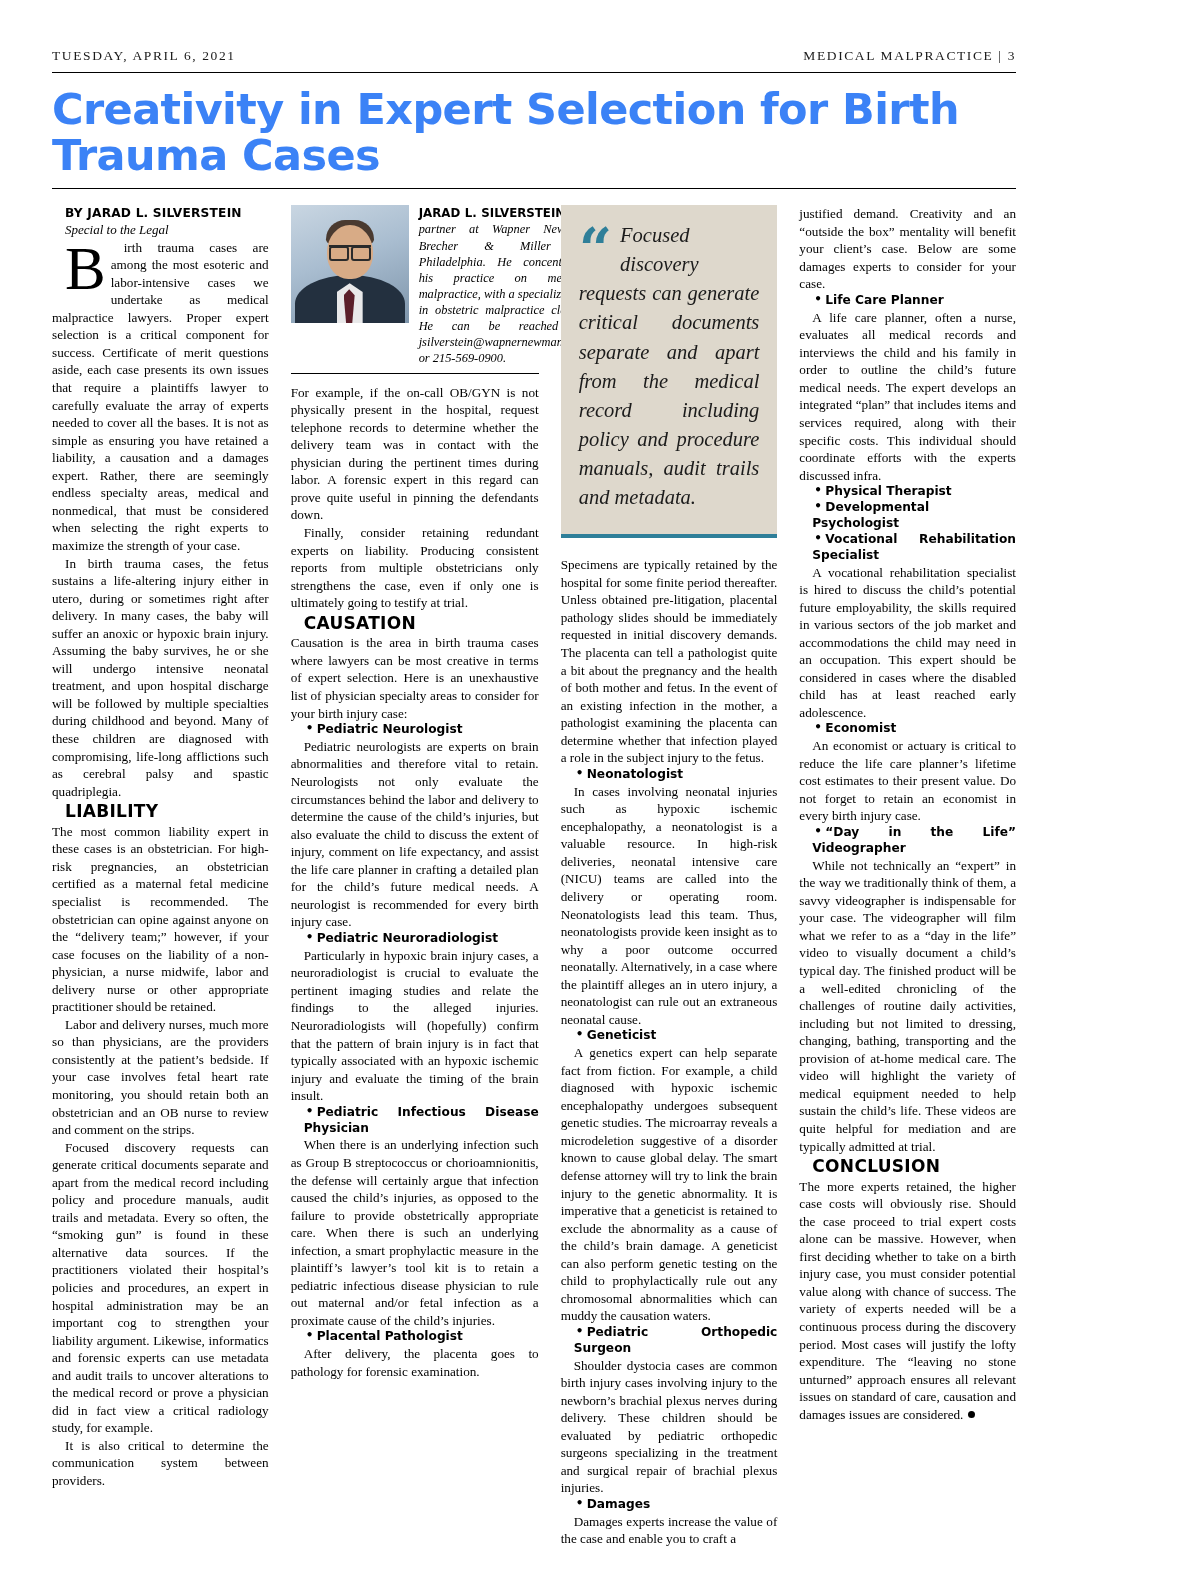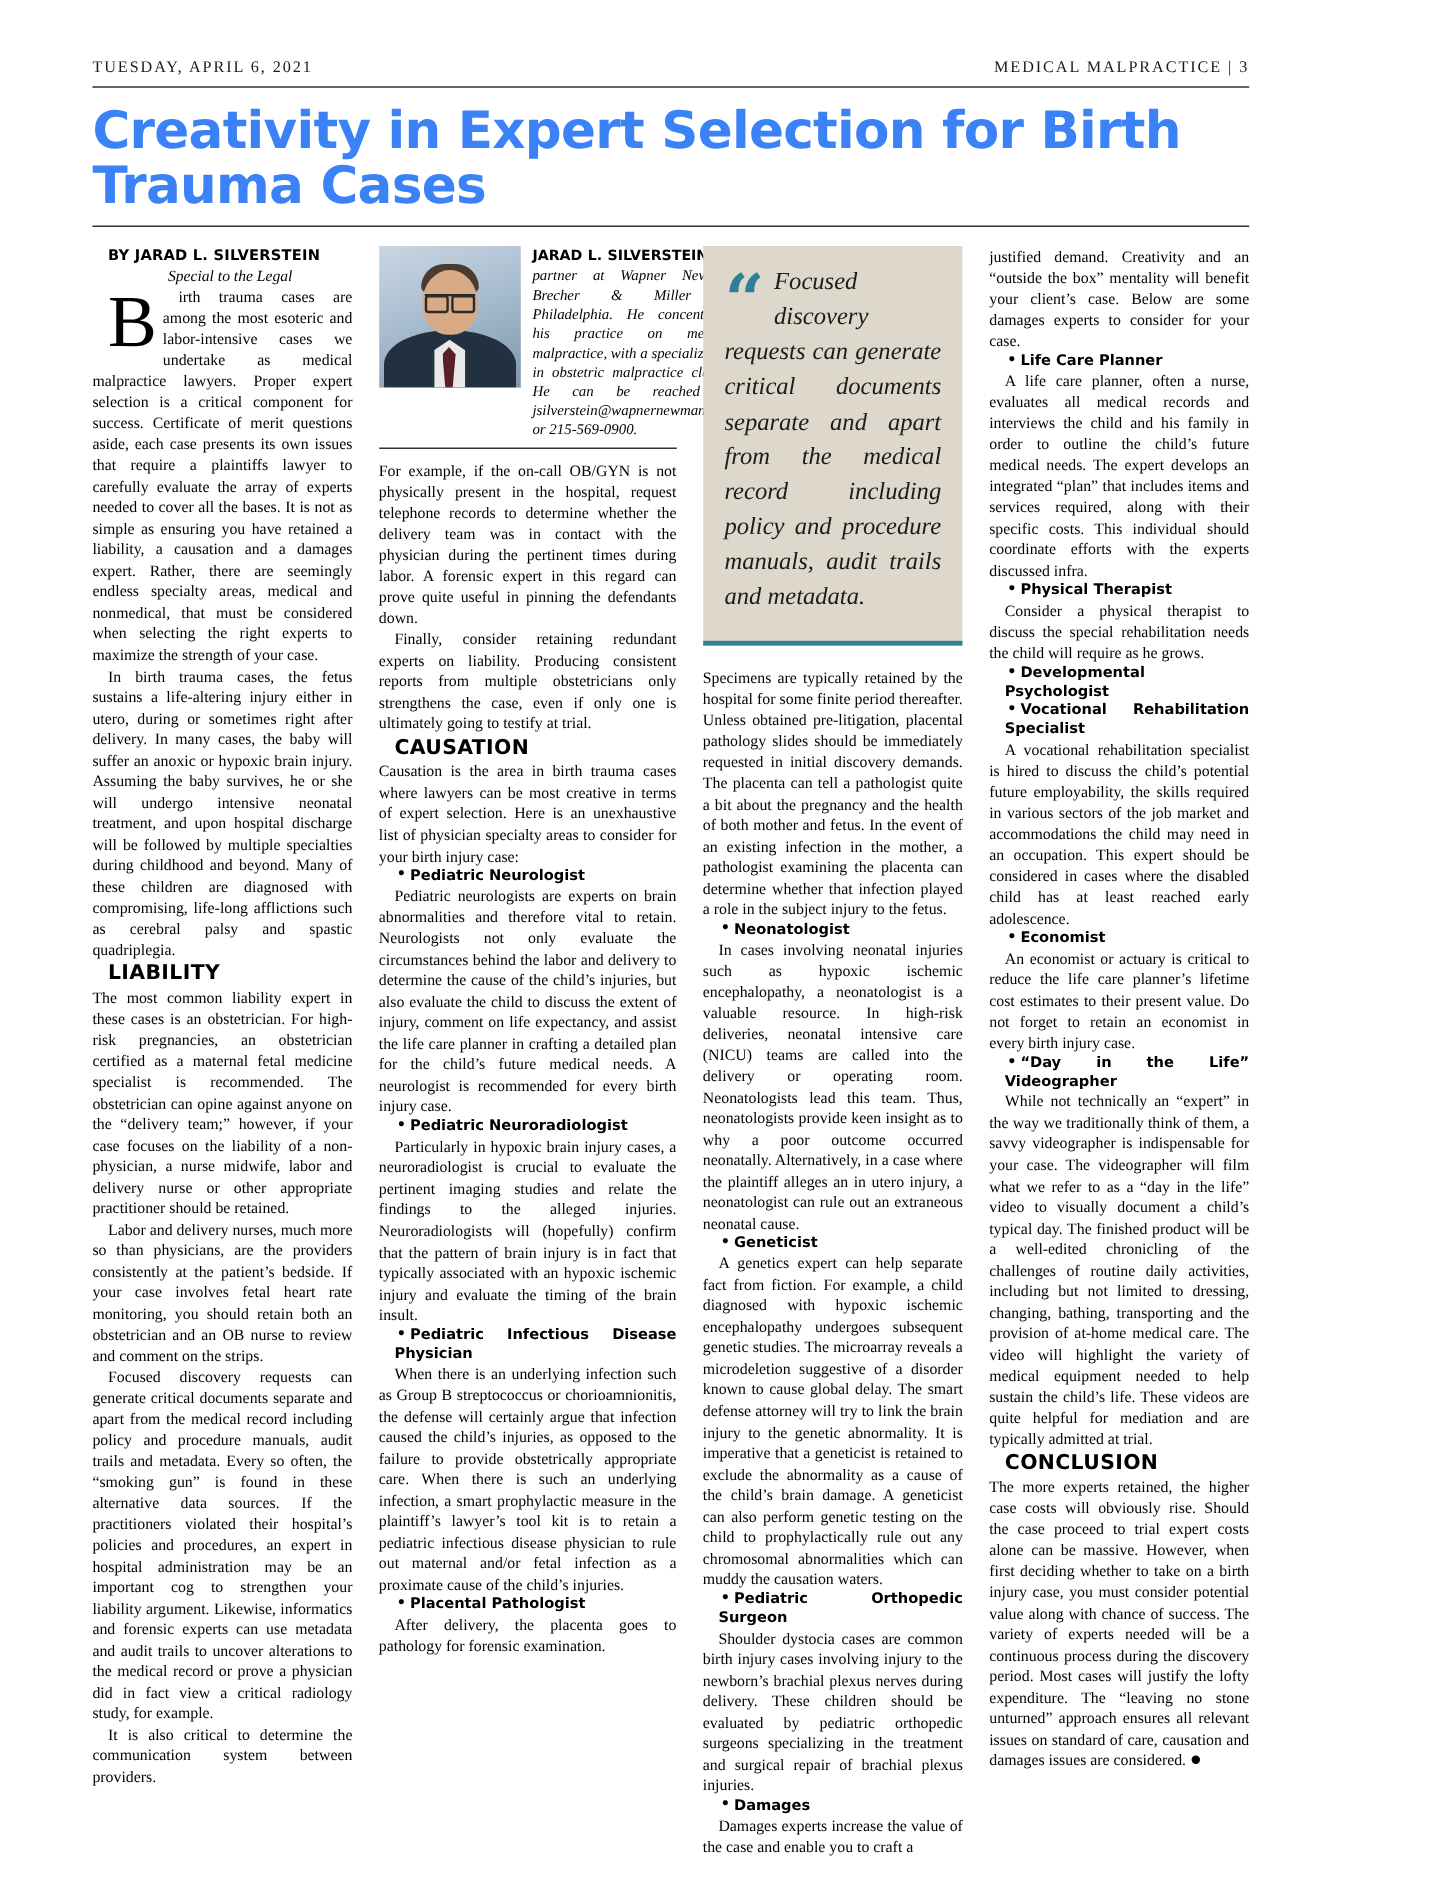--- a/index.html
+++ b/index.html
@@ -13,21 +13,20 @@
     font-family: "Liberation Serif", serif;
     color: #000;
     position: relative;
   }
   .page {
     position: relative;
     width: 1092px;
     height: 1582px;
     box-sizing: border-box;
     padding: 48px 76px 24px 52px;
-    margin-left: 25px;
   }
   
   .masthead {
     display: flex;
     justify-content: space-between;
     align-items: baseline;
     font-family: "Liberation Serif", serif;
     font-size: 13.5px;
     letter-spacing: 1.6px;
     color: #1a1a1a;
@@ -76,21 +75,21 @@
     letter-spacing: 0.2px;
     margin: 0 0 1px 0;
     text-indent: 0;
     text-align: left;
   }
   .byline-sub {
     font-style: italic;
     font-size: 13px;
     margin: 0 0 10px 0;
     text-indent: 0;
-    text-align: center;
+    text-align: left;
   }
   .section-head {
     font-family: "DejaVu Sans", sans-serif;
     font-weight: bold;
     font-size: 17px;
     letter-spacing: 0.3px;
     margin: 11px 0 3px 0;
     text-indent: 0;
     text-align: left;
   }
@@ -304,21 +303,20 @@
       <p>Shoulder dystocia cases are common birth injury cases involving injury to the newborn’s brachial plexus nerves during delivery. These children should be evaluated by pediatric orthopedic surgeons specializing in the treatment and surgical repair of brachial plexus injuries.</p>
       <p class="bullet">Damages</p>
       <p>Damages experts increase the value of the case and enable you to craft a</p>
     </div>
 
     <div class="col">
       <p class="noindent">justified demand. Creativity and an “outside the box” mentality will benefit your client’s case. Below are some damages experts to consider for your case.</p>
       <p class="bullet">Life Care Planner</p>
       <p>A life care planner, often a nurse, evaluates all medical records and interviews the child and his family in order to outline the child’s future medical needs. The expert develops an integrated “plan” that includes items and services required, along with their specific costs. This individual should coordinate efforts with the experts discussed infra.</p>
       <p class="bullet">Physical Therapist</p>
-      <p>Consider a physical therapist to discuss the special rehabilitation needs the child will require as he grows.</p>
       <p class="bullet">Developmental Psychologist</p>
       <p class="bullet">Vocational Rehabilitation Specialist</p>
       <p>A vocational rehabilitation specialist is hired to discuss the child’s potential future employability, the skills required in various sectors of the job market and accommodations the child may need in an occupation. This expert should be considered in cases where the disabled child has at least reached early adolescence.</p>
       <p class="bullet">Economist</p>
       <p>An economist or actuary is critical to reduce the life care planner’s lifetime cost estimates to their present value. Do not forget to retain an economist in every birth injury case.</p>
       <p class="bullet">“Day in the Life” Videographer</p>
       <p>While not technically an “expert” in the way we traditionally think of them, a savvy videographer is indispensable for your case. The videographer will film what we refer to as a “day in the life” video to visually document a child’s typical day. The finished product will be a well-edited chronicling of the challenges of routine daily activities, including but not limited to dressing, changing, bathing, transporting and the provision of at-home medical care. The video will highlight the variety of medical equipment needed to help sustain the child’s life. These videos are quite helpful for mediation and are typically admitted at trial.</p>
       <p class="section-head">CONCLUSION</p>
       <p class="noindent"><span>The more experts retained, the higher case costs will obviously rise. Should the case proceed to trial expert costs alone can be massive. However, when first deciding whether to take on a birth injury case, you must consider potential value along with chance of success. The variety of experts needed will be a continuous process during the discovery period. Most cases will justify the lofty expenditure. The “leaving no stone unturned” approach ensures all relevant issues on standard of care, causation and damages issues are considered.</span><span class="endmark"></span></p>
     </div>

